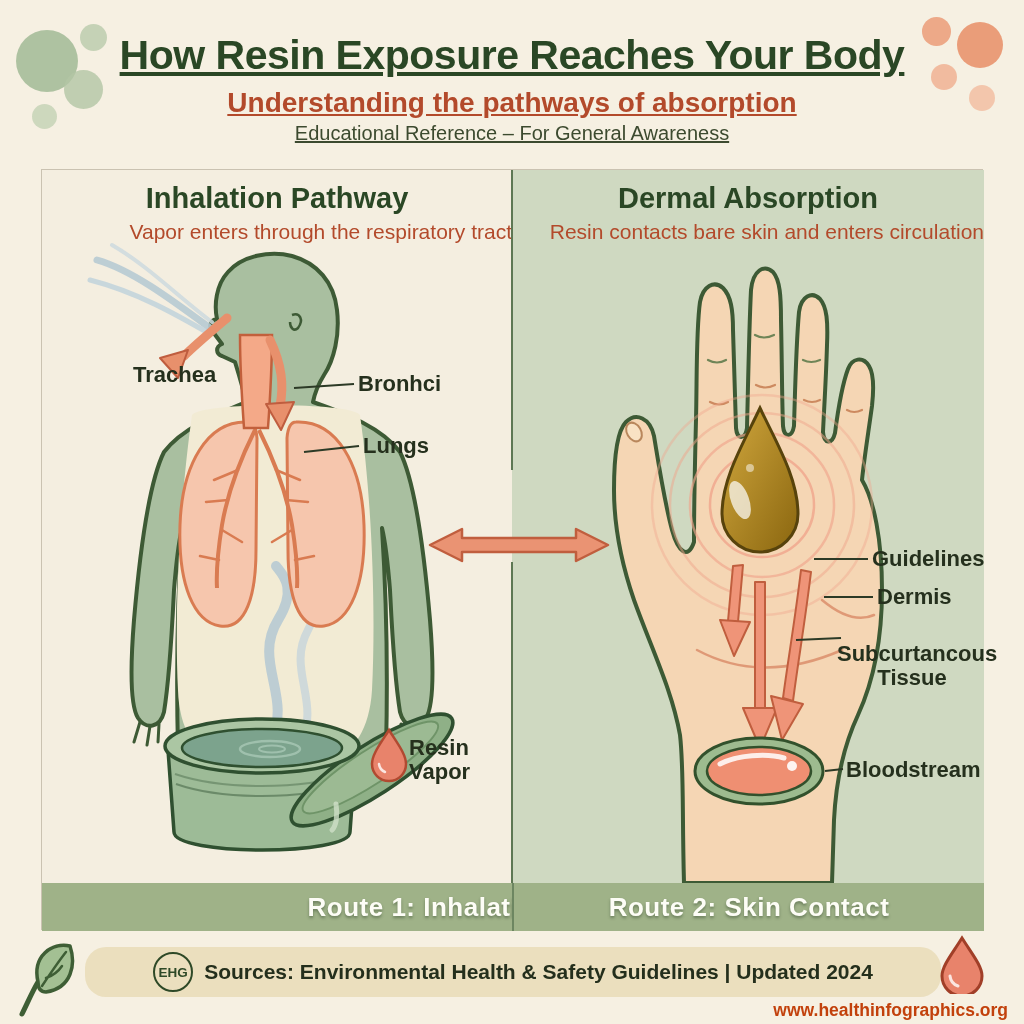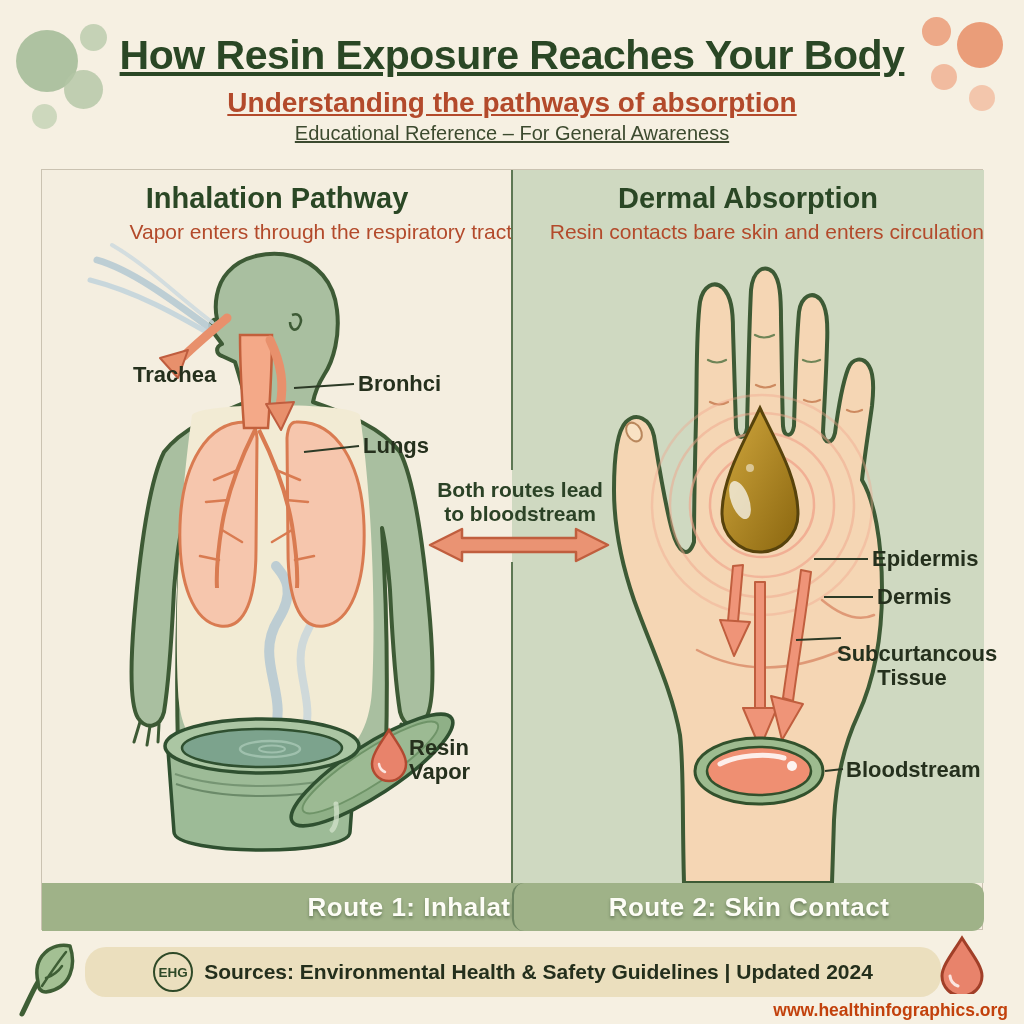--- a/index.html
+++ b/index.html
@@ -27,21 +27,21 @@
   .p-sub{position:absolute;top:50px;left:0;width:100%;text-align:right;
     font-size:21px;font-weight:400;color:var(--accent-red);}
   .figsvg{position:absolute;left:0;top:0;width:100%;height:100%;}
   .lbl{position:absolute;font-size:22px;font-weight:700;color:var(--label-dark);line-height:1.1;}
   .ml{white-space:pre-line;}
   .divseg{position:absolute;left:469px;width:2px;background:var(--divider-green);}
   .bar{position:absolute;top:713px;height:48px;background:var(--route-bar-green);
     color:#fdfdf6;font-size:26px;font-weight:700;text-align:center;line-height:48px;
     text-shadow:0 2px 3px rgba(40,60,35,.45);letter-spacing:.5px;}
   #bar-left{left:0;width:509px;text-align:right;}
-  #bar-right{left:470px;width:472px;border-left:2px solid #6d8661;border-radius:12px;}
+  #bar-right{left:470px;width:472px;border-left:2px solid #6d8661;}
   #center-note{position:absolute;left:410px;top:478px;width:220px;text-align:center;
     font-size:21px;font-weight:700;color:#2b4226;line-height:1.12;z-index:5;}
   #center-arrow{position:absolute;left:424px;top:526px;z-index:5;}
   #footer-bar{position:absolute;left:85px;top:947px;width:856px;height:50px;
     background:var(--footer-bar-bg);border-radius:21px;display:flex;align-items:center;
     justify-content:center;gap:11px;}
   #ehg-badge{width:40px;height:40px;border:2.5px solid #2e4927;border-radius:50%;
     display:flex;align-items:center;justify-content:center;font-size:13.5px;
     font-weight:700;color:#2e4927;flex:0 0 auto;}
   #sources-text{font-size:21px;font-weight:700;color:#242f1c;}
@@ -214,36 +214,34 @@
 
         <g stroke="#2c3a26" stroke-width="2">
           <path d="M302,389 L356,389"></path>
           <path d="M312,427 L361,427"></path>
           <path d="M284,470 L329,468"></path>
           <path d="M313,601 L331,599"></path>
         </g>
       </svg>
       <div class="p-title">Dermal Absorption</div>
       <div class="p-sub">Resin contacts bare skin and enters circulation</div>
-      <div class="lbl" style="left:360px;top:377px;">Epidermis</div>
+      <div class="lbl" style="left:360px;top:377px;">Guidelines</div>
       <div class="lbl" style="left:365px;top:415px;">Dermis</div>
       <div class="lbl ml" style="left:325px;top:472px;width:150px;text-align:center;">Subcurtancous
 Tissue</div>
       <div class="lbl" style="left:334px;top:588px;">Bloodstream</div>
     </div>
 
     <div class="divseg" style="top:0;height:300px;"></div>
     <div class="divseg" style="top:392px;height:369px;"></div>
 
     <div id="bar-left" class="bar">Route 1: Inhalation</div>
     <div id="bar-right" class="bar">Route 2: Skin Contact</div>
   </div>
 
-  <div id="center-note" class="ml">Both routes lead
-to bloodstream</div>
   <svg id="center-arrow" width="190" height="38" viewBox="0 0 190 38">
     <path d="M6,19 L38,3 L38,12 L152,12 L152,3 L184,19 L152,35 L152,26 L38,26 L38,35 Z" fill="#ea9373" stroke="#c05e3e" stroke-width="2.5" stroke-linejoin="round"></path>
   </svg>
 
   <svg class="icon" style="left:8px;top:936px;" width="72" height="84" viewBox="0 0 72 84">
     <path d="M14,78 C20,66 24,56 30,46" stroke="#3e5e35" stroke-width="5" fill="none" stroke-linecap="round"></path>
     <path d="M30,46 C24,20 44,6 62,10 C68,28 64,52 38,56 C32,56 30,52 30,46 Z" fill="#a3c093" stroke="#3e5e35" stroke-width="3.5" stroke-linejoin="round"></path>
     <path d="M34,50 C42,38 50,26 58,16 M38,42 C44,40 50,36 54,30" stroke="#3e5e35" stroke-width="2.5" fill="none" stroke-linecap="round"></path>
   </svg>
 

